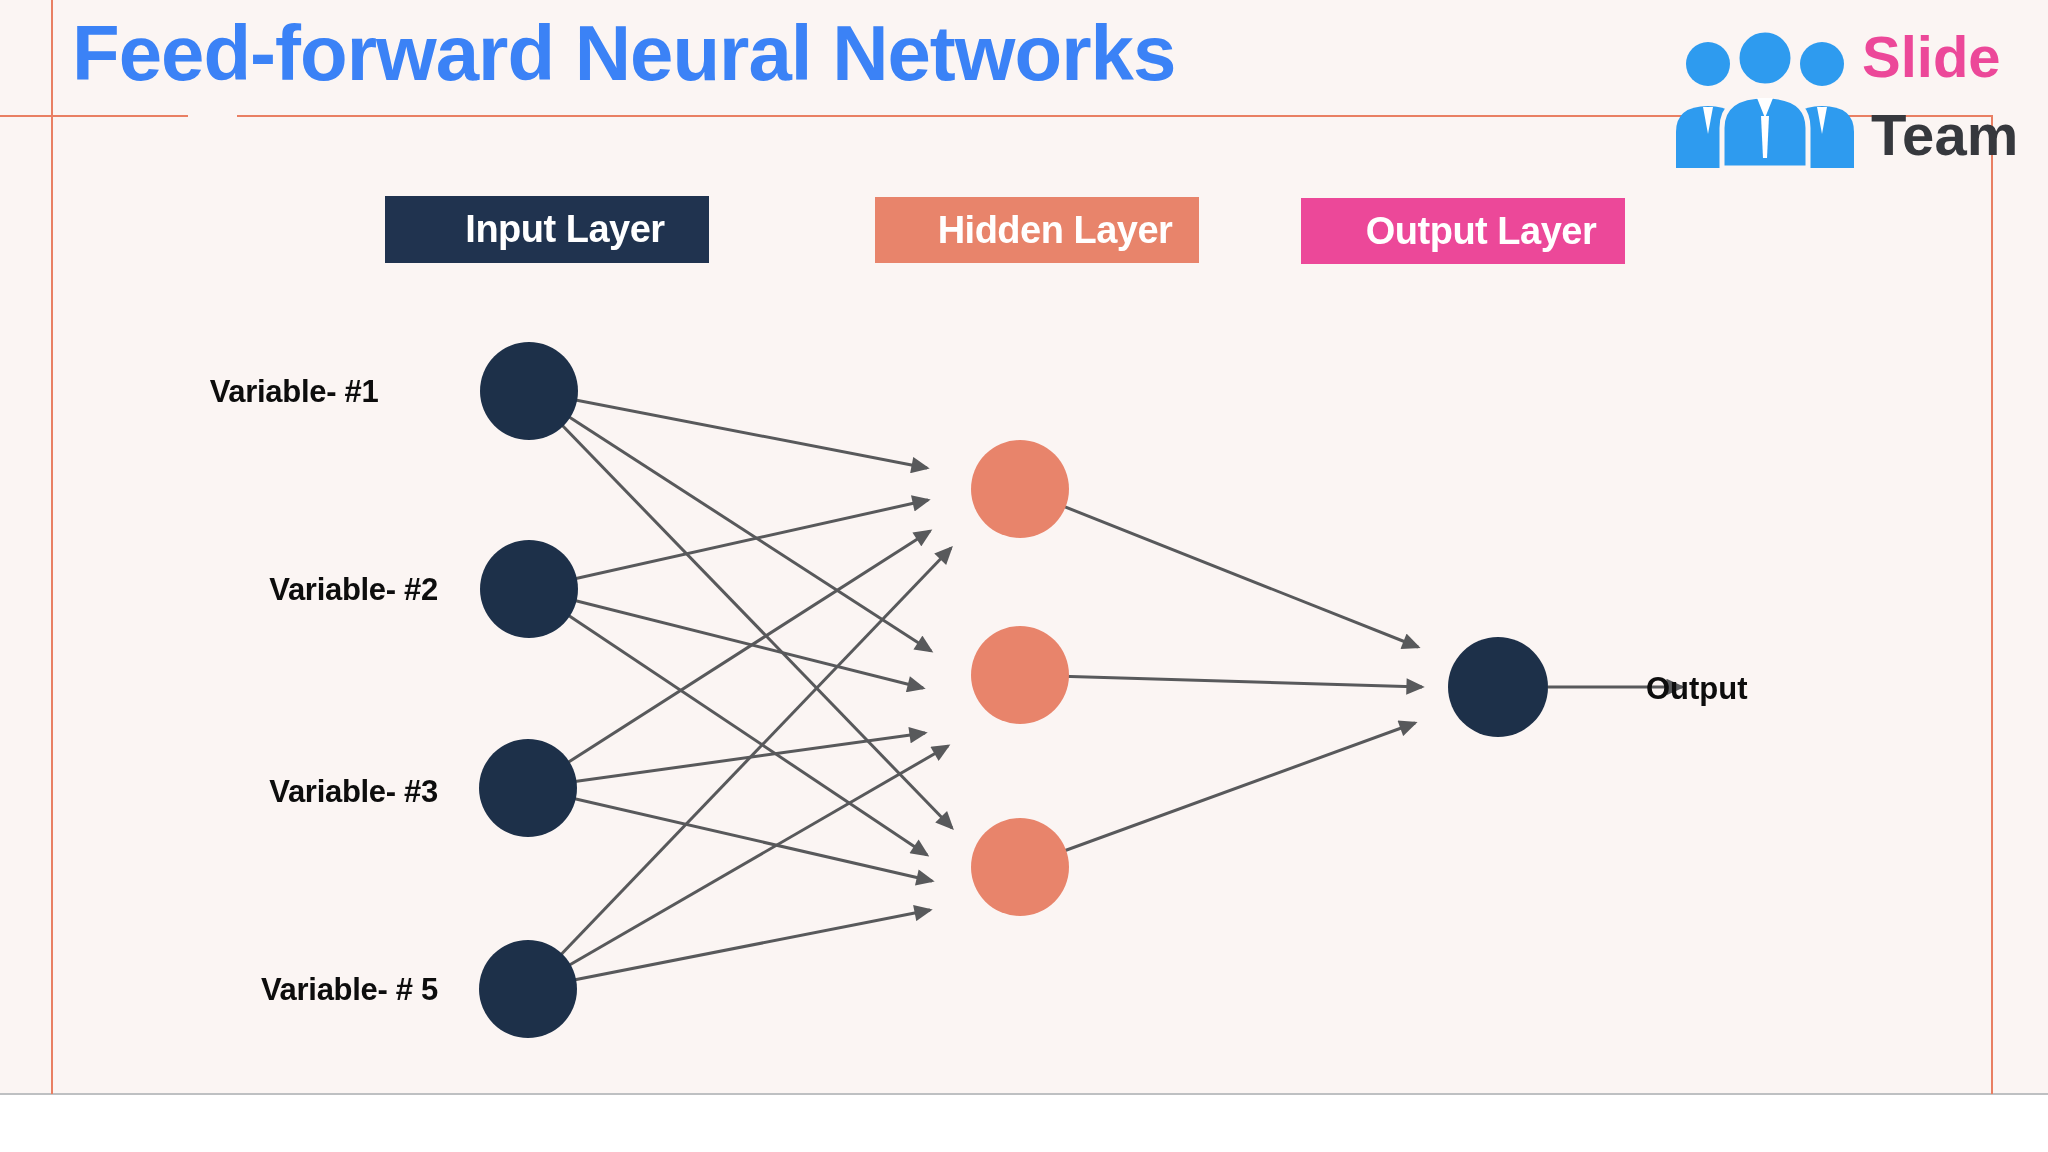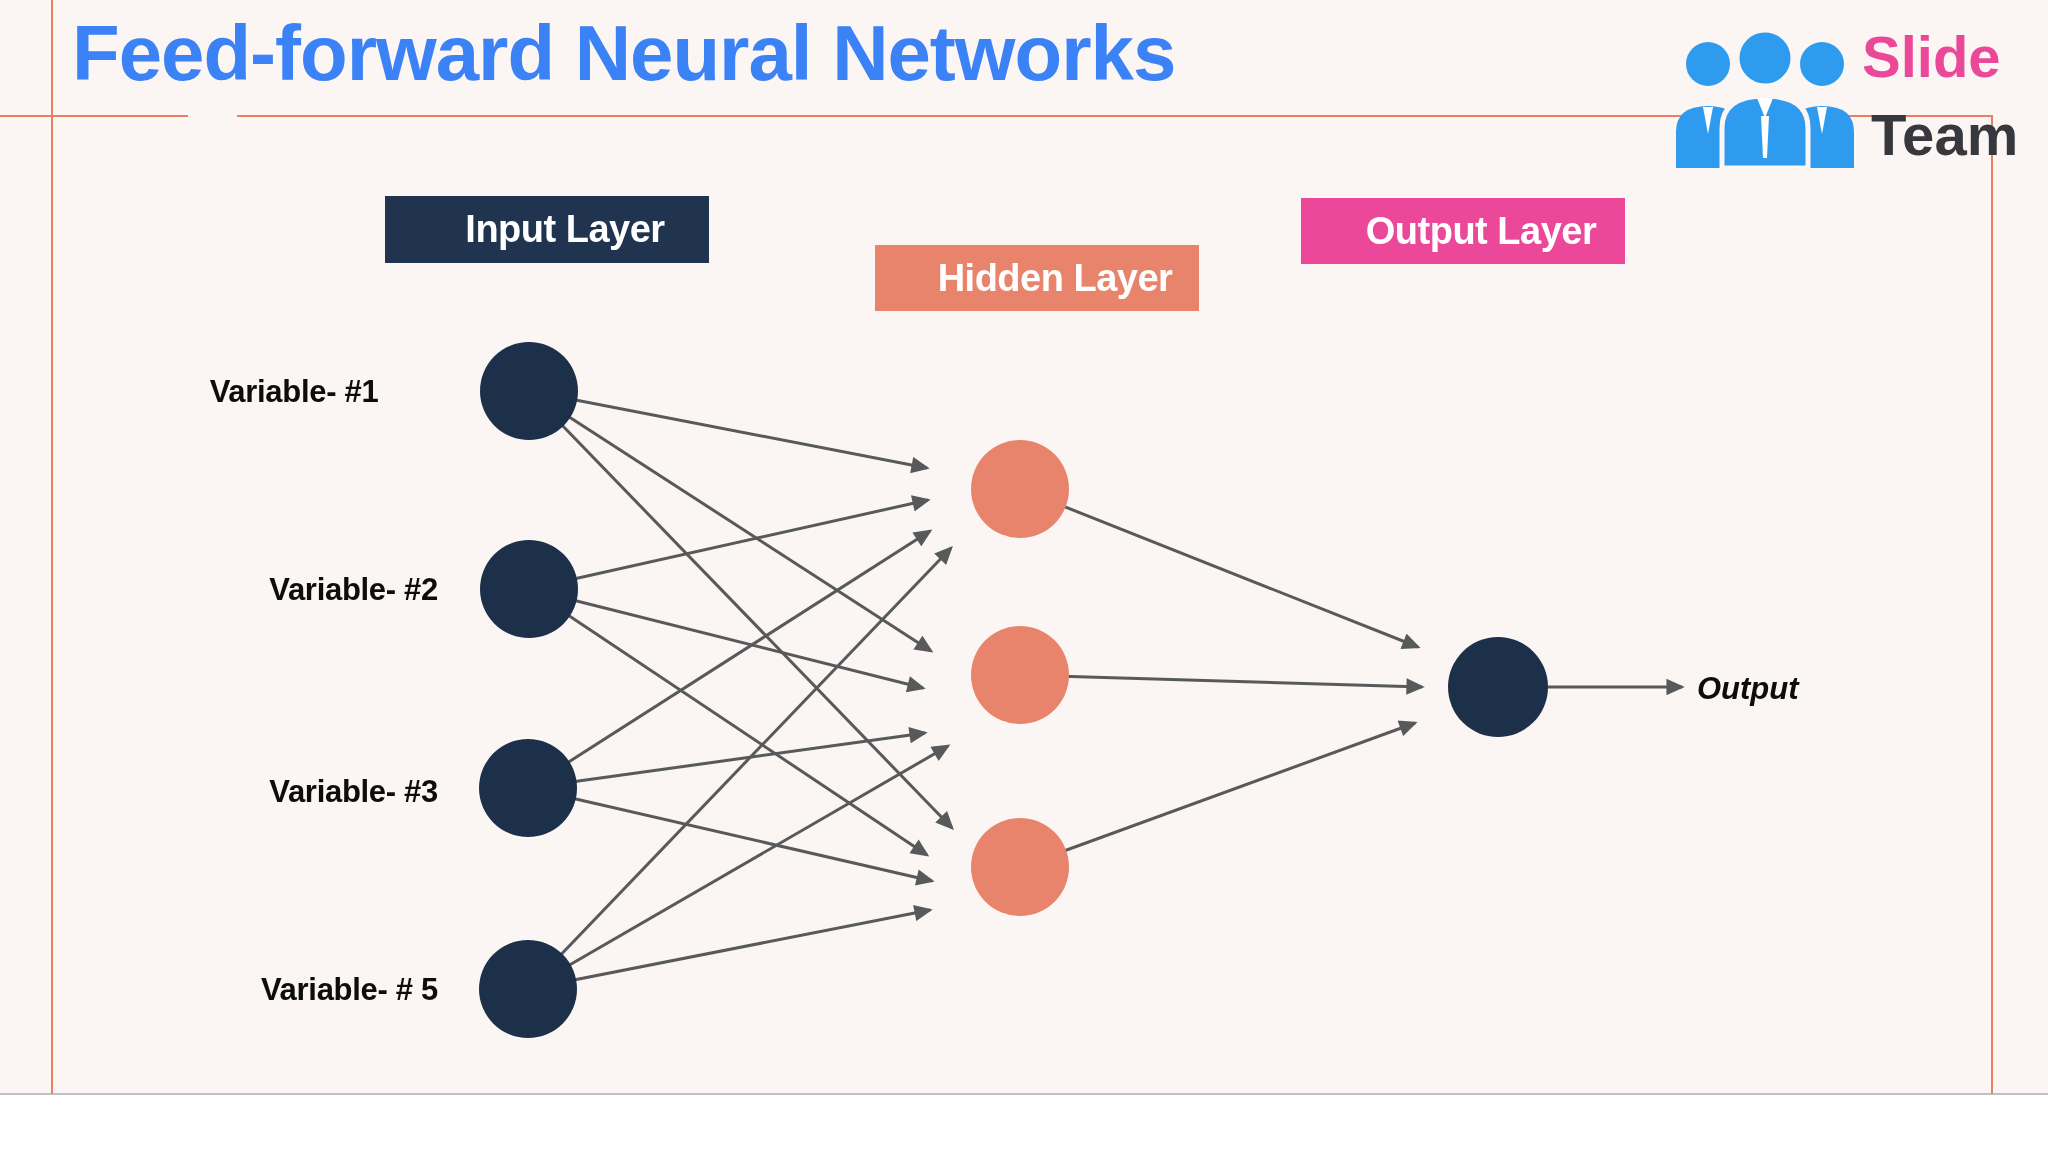--- a/index.html
+++ b/index.html
@@ -7,26 +7,26 @@
   #slide{position:relative;width:2048px;height:1152px;background:#ffffff;overflow:hidden;}
   #paper{position:absolute;left:0;top:0;width:2048px;height:1093px;background:#fbf5f3;border-bottom:2px solid #bec0c2;}
   .accent{position:absolute;background:#e97f63;}
   #vline-left{left:51px;top:0;width:2px;height:1094px;}
   #hline-a{left:0;top:115px;width:188px;height:2px;}
   #hline-b{left:237px;top:115px;width:1756px;height:2px;}
   #vline-right{left:1991px;top:115px;width:2px;height:979px;}
   #page-title{position:absolute;left:72px;top:14px;margin:0;font-size:78px;line-height:1;font-weight:bold;color:#3b82f6;letter-spacing:-1px;white-space:nowrap;}
   .badge{position:absolute;width:288px;height:66px;display:flex;align-items:center;justify-content:center;color:#ffffff;font-size:38px;font-weight:bold;letter-spacing:-0.5px;white-space:nowrap;padding-left:36px;}
   #badge-input{left:385px;top:196px;height:67px;background:#20334f;}
-  #badge-hidden{left:875px;top:197px;background:#e8846b;margin-top:48px;}
+  #badge-hidden{left:875px;top:197px;background:#e8846b;}
   #badge-output{left:1301px;top:198px;background:#ec4899;}
   #network{position:absolute;left:0;top:0;}
   .var-label{position:absolute;left:150px;width:288px;text-align:right;transform:translateY(-50%);font-size:31px;font-weight:bold;color:#0d0d0d;letter-spacing:-0.3px;white-space:nowrap;}
   #var-1{top:392px;text-align:center;} #var-2{top:590px;text-align:right;} #var-3{top:792px;} #var-4{top:990px;}
-  #output-label{position:absolute;left:1697px;top:689px;transform:translateY(-50%);font-size:31px;font-weight:bold;color:#0d0d0d;white-space:nowrap;font-style:italic;}
+  #output-label{position:absolute;left:1646px;top:689px;transform:translateY(-50%);font-size:31px;font-weight:bold;color:#0d0d0d;white-space:nowrap;}
   #logo{position:absolute;left:1662px;top:6px;width:386px;height:168px;}
   #logo-people{position:absolute;left:8px;top:22px;}
   #logo-slide{position:absolute;left:200px;top:22px;font-size:58px;line-height:1;font-weight:bold;color:#ec4899;}
   #logo-team{position:absolute;left:200px;top:100px;font-size:58px;line-height:1;font-weight:bold;color:#36383d;margin-left:9px;}
 </style>
 </head>
 <body>
 
 <div id="slide">
 

